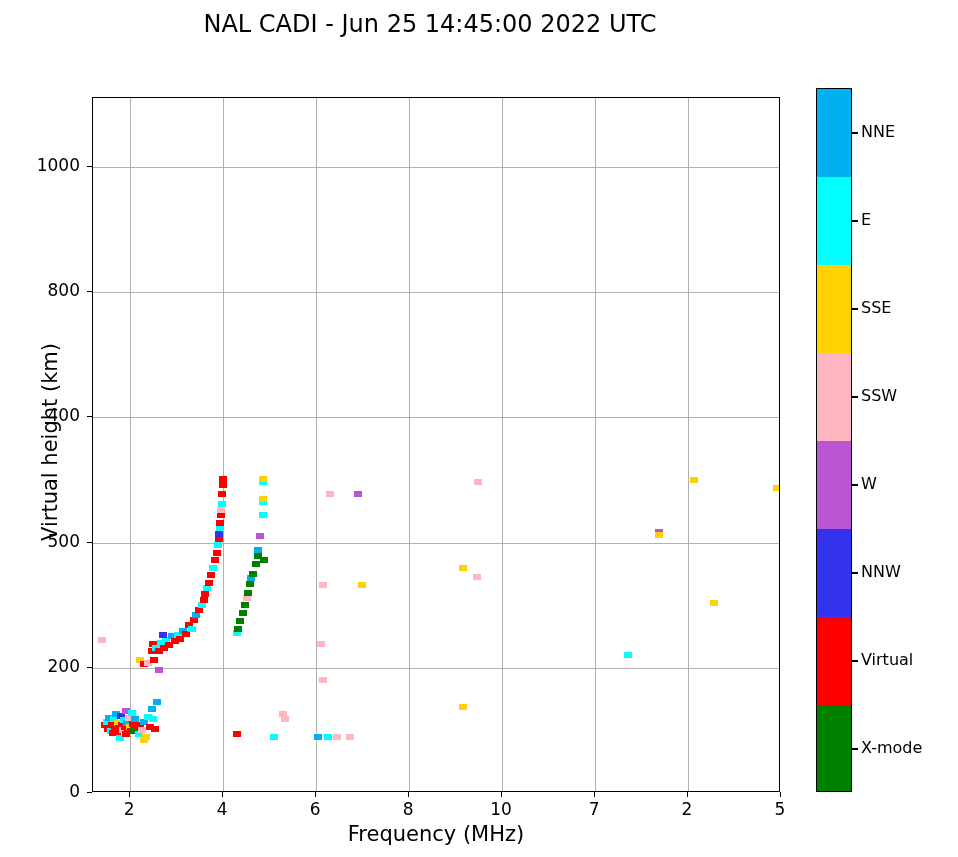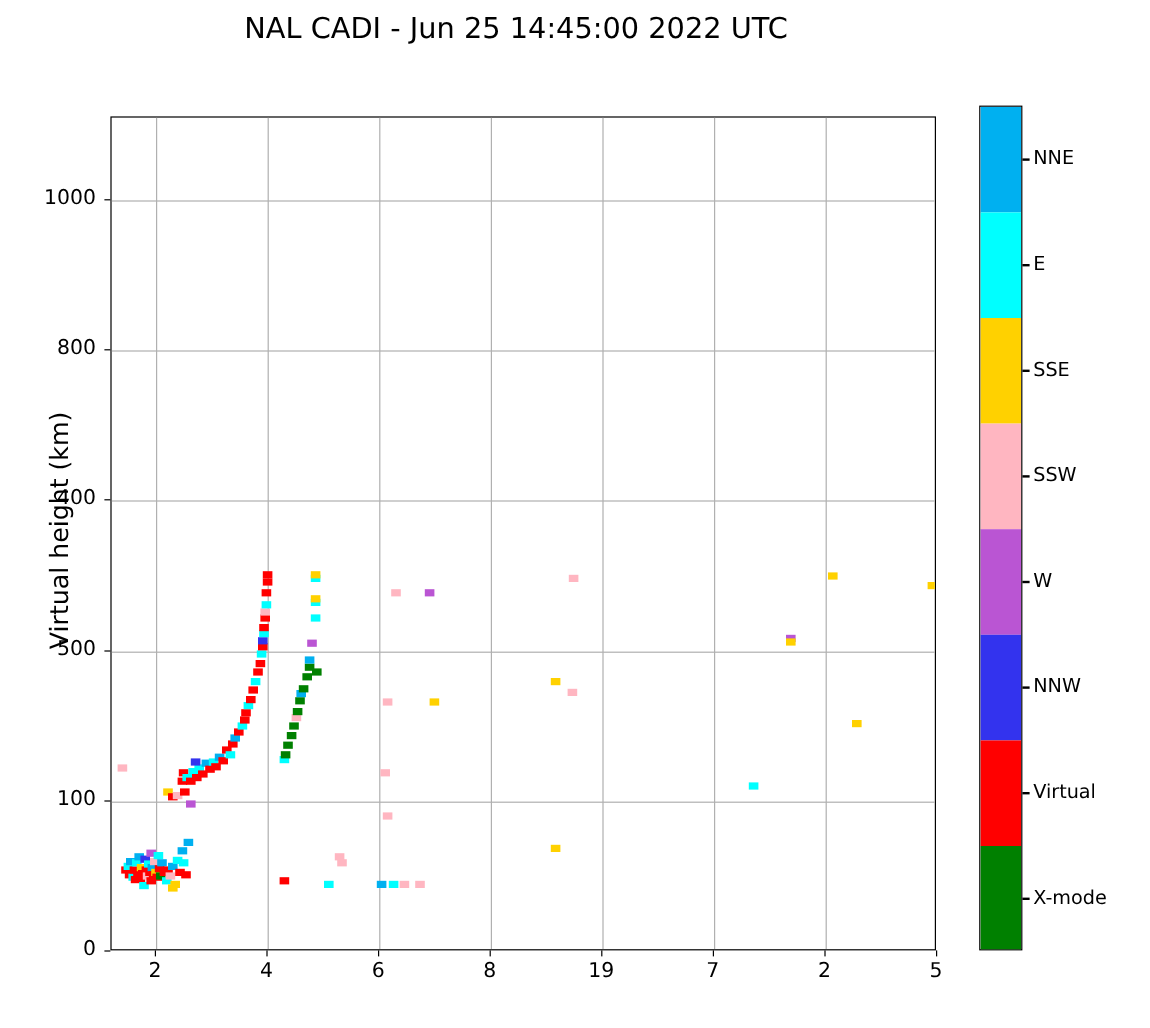--- a/index.html
+++ b/index.html
@@ -312,43 +312,44 @@
   <div id="xaxis-ticks">
       <div class="xtick" style="left: 129.189px;"></div>
       <div class="xticklabel" style="left: 129.189px;">2</div>
       <div class="xtick" style="left: 222.162px;"></div>
       <div class="xticklabel" style="left: 222.162px;">4</div>
       <div class="xtick" style="left: 315.135px;"></div>
       <div class="xticklabel" style="left: 315.135px;">6</div>
       <div class="xtick" style="left: 408.108px;"></div>
       <div class="xticklabel" style="left: 408.108px;">8</div>
       <div class="xtick" style="left: 501.081px;"></div>
-      <div class="xticklabel" style="left: 501.081px;">19</div>
+      <div class="xticklabel" style="left: 501.081px;">10</div>
       <div class="xtick" style="left: 594.054px;"></div>
       <div class="xticklabel" style="left: 594.054px;">7</div>
       <div class="xtick" style="left: 687.027px;"></div>
       <div class="xticklabel" style="left: 687.027px;">2</div>
       <div class="xtick" style="left: 780px;"></div>
       <div class="xticklabel" style="left: 780px;">5</div>
     </div>
   <div id="yaxis-ticks">
       <div class="ytick" style="top: 792px;"></div>
       <div class="yticklabel" style="top: 792px;">0</div>
       <div class="ytick" style="top: 666.775px;"></div>
-      <div class="yticklabel" style="top: 666.775px;">100</div>
+      <div class="yticklabel" style="top: 666.775px;">200</div>
       <div class="ytick" style="top: 541.55px;"></div>
       <div class="yticklabel" style="top: 541.55px;">500</div>
       <div class="ytick" style="top: 416.324px;"></div>
       <div class="yticklabel" style="top: 416.324px;">400</div>
       <div class="ytick" style="top: 291.099px;"></div>
       <div class="yticklabel" style="top: 291.099px;">800</div>
       <div class="ytick" style="top: 165.874px;"></div>
       <div class="yticklabel" style="top: 165.874px;">1000</div>
     </div>
 
+  <div id="xlabel">Frequency (MHz)</div>
   <div id="ylabel">Virtual height (km)</div>
 
   <div id="colorbar">
       <div class="cb-seg" style="height: 88px; background: rgb(0, 176, 240);"></div>
       <div class="cb-seg" style="height: 88px; background: rgb(0, 255, 255);"></div>
       <div class="cb-seg" style="height: 88px; background: rgb(255, 209, 0);"></div>
       <div class="cb-seg" style="height: 88px; background: rgb(255, 182, 193);"></div>
       <div class="cb-seg" style="height: 88px; background: rgb(186, 85, 211);"></div>
       <div class="cb-seg" style="height: 88px; background: rgb(51, 51, 238);"></div>
       <div class="cb-seg" style="height: 88px; background: rgb(255, 0, 0);"></div>

